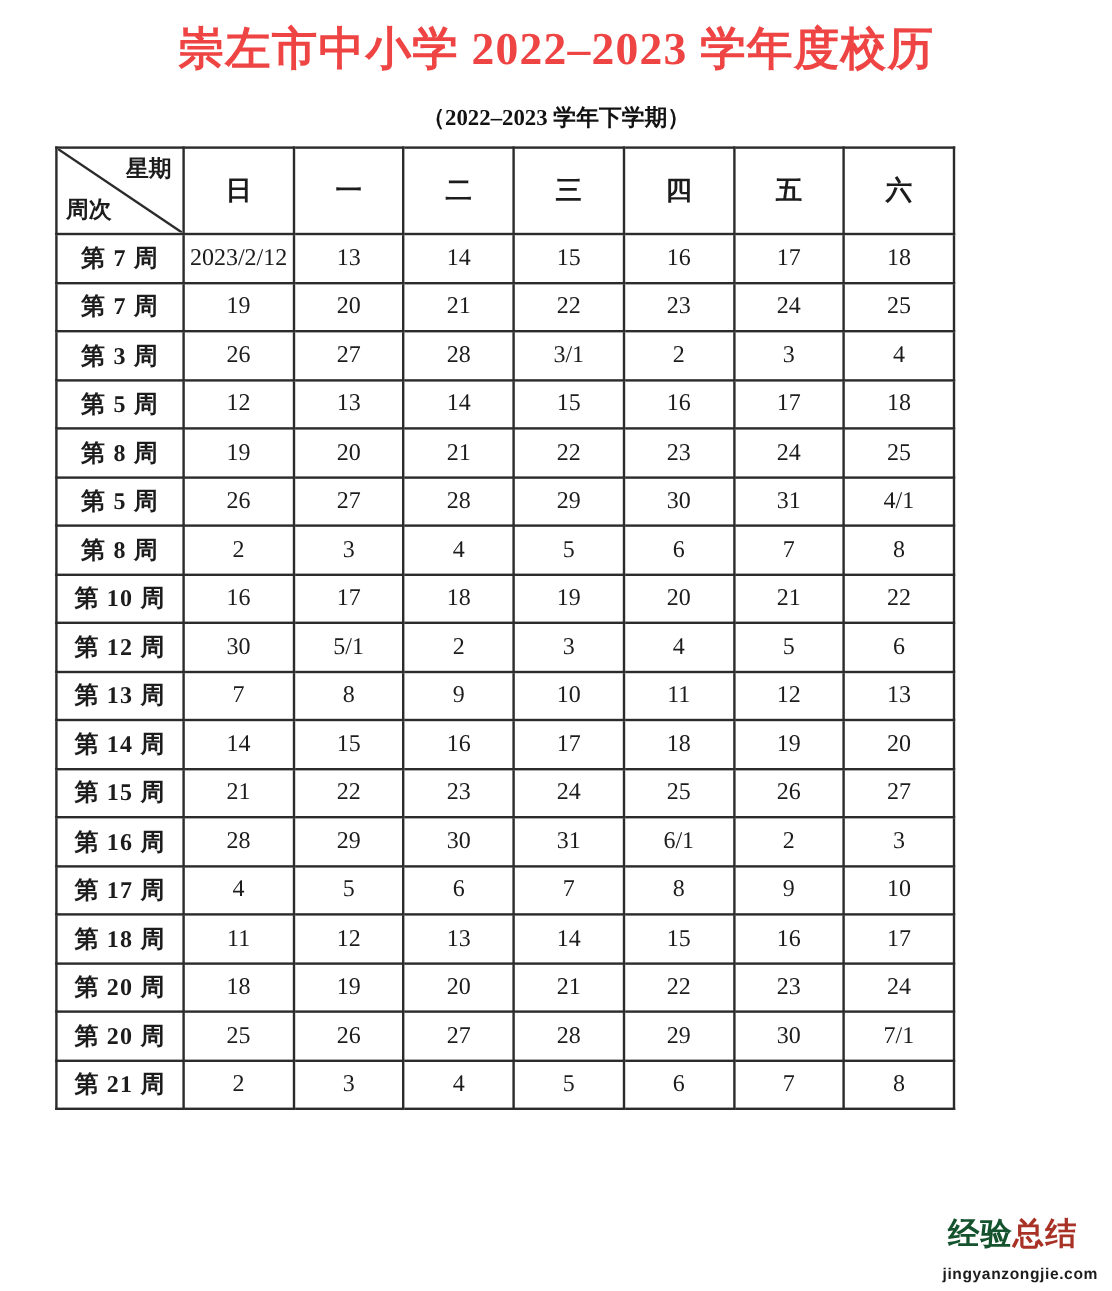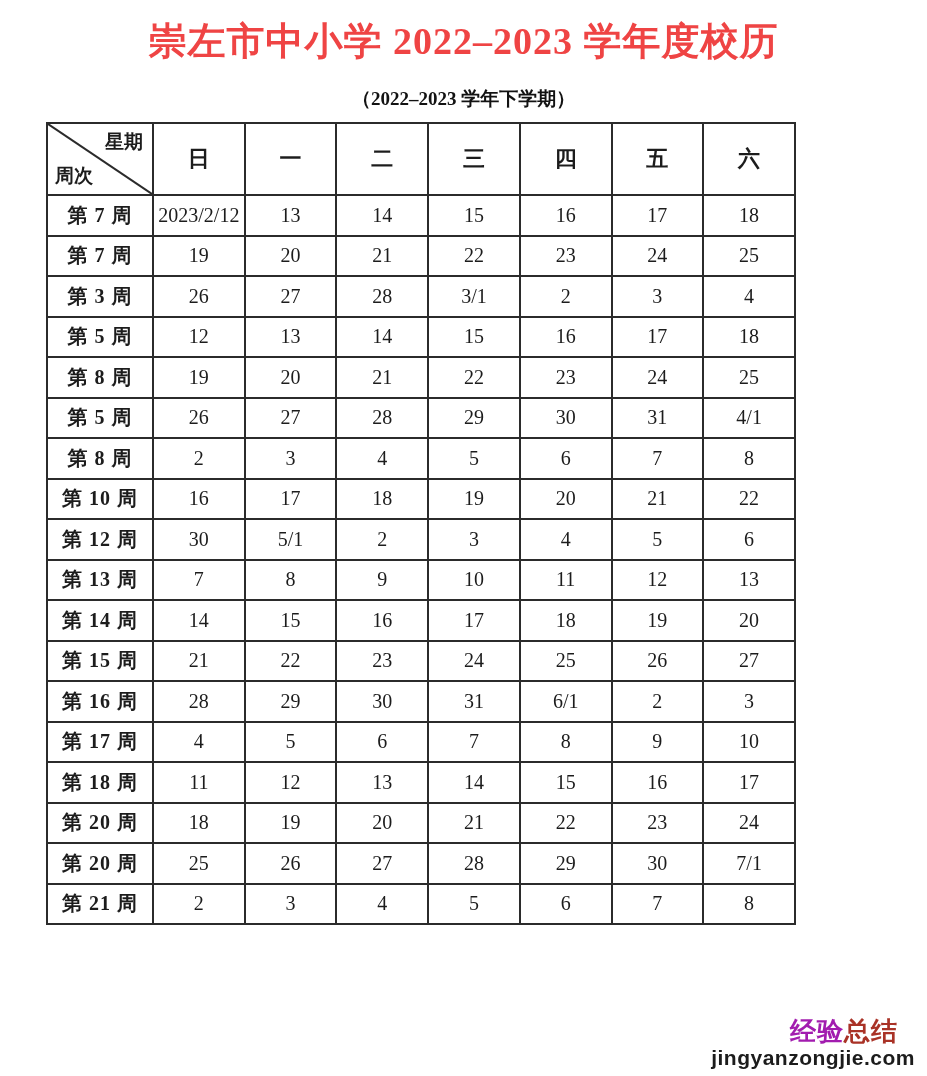--- a/index.html
+++ b/index.html
@@ -107,24 +107,24 @@
     line-height: 1;
   }
   .wm-brand {
     font-size: 26px;
     font-weight: 800;
     letter-spacing: 1px;
     margin-right: 17px;
     white-space: nowrap;
   }
   .wm-site {
-    font-size: 21px;
+    font-size: 13px;
     font-weight: 700;
     letter-spacing: 0.5px;
-    margin-top: 3px;
+    margin-top: 14px;
     white-space: nowrap;
   }
 </style>
 </head>
 <body>
 
 <div class="page-title">崇左市中小学 2022–2023 学年度校历</div>
 <div class="page-subtitle">（2022–2023 学年下学期）</div>
 
 <table class="calendar">
@@ -337,16 +337,16 @@
         <td class="day-cell">5</td>
         <td class="day-cell">6</td>
         <td class="day-cell">7</td>
         <td class="day-cell">8</td>
       </tr>
     </tbody>
 </table>
 
 <div class="watermark">
   <div class="wm-brand">
-    <span style="color: #a21caf;">经验</span><span style="color: rgb(169, 50, 38); margin-top: 44px;">总结</span>
+    <span style="color: #14532d;">经验</span><span style="color: rgb(169, 50, 38); margin-top: 44px;">总结</span>
   </div>
   <div class="wm-site" style="color: rgb(28, 28, 28);">jingyanzongjie.com</div>
 </div>
 
 </body></html>

